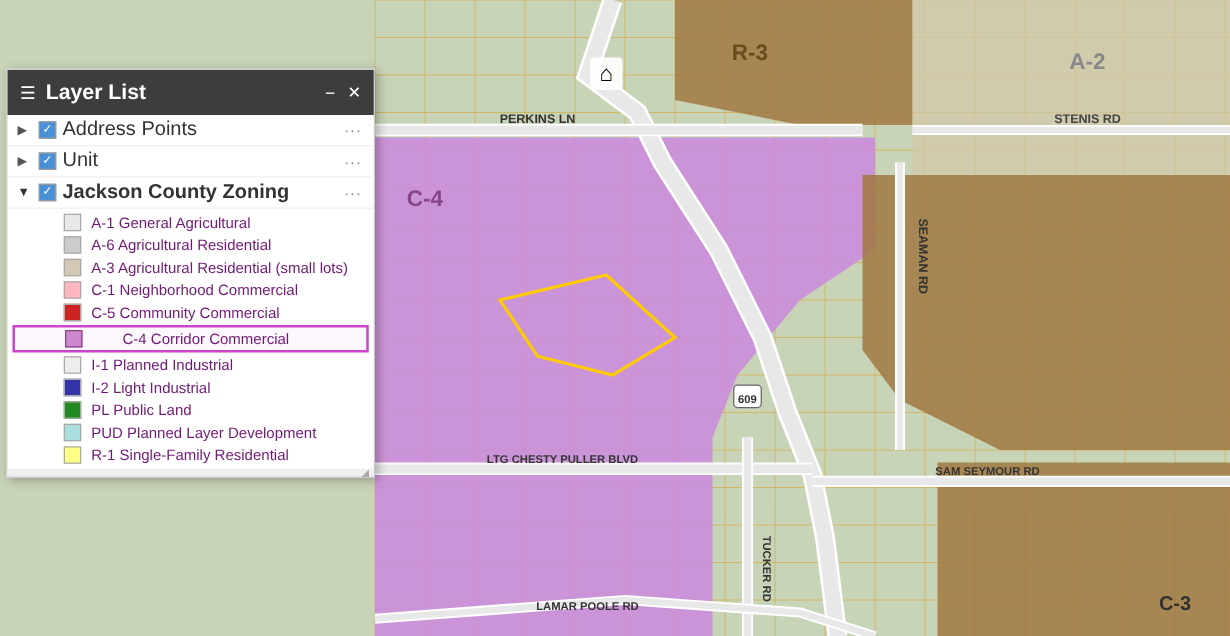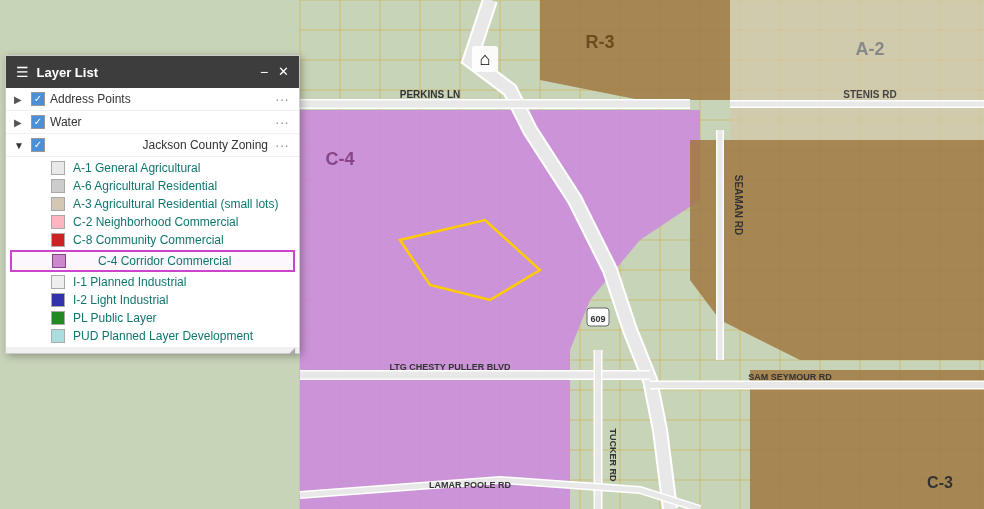--- a/index.html
+++ b/index.html
@@ -81,42 +81,42 @@
     .expand-arrow {
       width: 12px;
       color: #555;
       font-size: 10px;
       cursor: pointer;
       flex-shrink: 0;
     }
 
     .layer-label {
       flex: 1;
-      font-size: 12px;
+      font-size: 16px;
       color: #333;
     }
 
     .layer-options {
       color: #999;
       font-size: 14px;
       cursor: pointer;
       padding: 0 2px;
     }
 
     .legend-section {
       padding: 2px 0;
     }
 
     .legend-item {
       display: flex;
       align-items: center;
       padding: 2px 8px 2px 45px;
       gap: 8px;
       font-size: 12px;
-      color: #0f766e;
+      color: #701a75;
     }
 
     .legend-item.highlighted {
       border: 2px solid #cc44cc;
       background: rgba(200,100,200,0.05);
       margin: 1px 4px;
       padding-left: 40px;
       gap: 32px;
     }
 
@@ -249,46 +249,46 @@
     <text x="485" y="65" font-size="18" text-anchor="middle" font-family="Arial">⌂</text>
 
   </svg>
 </div>
 
 <div id="layer-panel">
 
   <div id="layer-panel-header">
     <div class="title-area">
       <span style="font-size:14px;">☰</span>
-      <span style="font-weight:bold; font-size:13px;">Layer List</span>
+      <span style="font-weight:bold; font-size:17px;">Layer List</span>
     </div>
     <div class="header-controls">
       <span style="cursor:pointer; font-size:14px;">−</span>
       <span style="cursor:pointer; font-size:13px;">✕</span>
     </div>
   </div>
 
   <div class="layer-row">
     <span class="expand-arrow">▶</span>
     <div class="checkbox checked"></div>
     <span class="layer-label">Address Points</span>
     <span class="layer-options">···</span>
   </div>
 
   <div class="layer-row">
     <span class="expand-arrow">▶</span>
     <div class="checkbox checked"></div>
-    <span class="layer-label">Water</span>
+    <span class="layer-label">Unit</span>
     <span class="layer-options">···</span>
   </div>
 
   <div class="layer-row">
     <span class="expand-arrow" style="color:#333;">▼</span>
     <div class="checkbox checked"></div>
-    <span class="layer-label" style="font-weight:400;text-align:right;">Jackson County Zoning</span>
+    <span class="layer-label" style="font-weight:700;">Jackson County Zoning</span>
     <span class="layer-options">···</span>
   </div>
 
   <div class="legend-section">
 
     <div class="legend-item">
       <div class="color-swatch" style="background:#e8e8e8;"></div>
       <span>A-1 General Agricultural</span>
     </div>
 
@@ -297,26 +297,26 @@
       <span>A-6 Agricultural Residential</span>
     </div>
 
     <div class="legend-item">
       <div class="color-swatch" style="background:#d4c8b4;"></div>
       <span>A-3 Agricultural Residential (small lots)</span>
     </div>
 
     <div class="legend-item">
       <div class="color-swatch" style="background:#ffb6c1;"></div>
-      <span>C-2 Neighborhood Commercial</span>
+      <span>C-1 Neighborhood Commercial</span>
     </div>
 
     <div class="legend-item">
       <div class="color-swatch" style="background:#cc2222;"></div>
-      <span>C-8 Community Commercial</span>
+      <span>C-5 Community Commercial</span>
     </div>
 
 
     <div class="legend-item highlighted">
       <div class="color-swatch" style="background:#cc88cc; border:1px solid #884488;"></div>
       <span>C-4 Corridor Commercial</span>
     </div>
 
     <div class="legend-item">
       <div class="color-swatch" style="background:#eeeeee;"></div>
@@ -324,26 +324,30 @@
     </div>
 
     <div class="legend-item">
       <div class="color-swatch" style="background:#3333aa;"></div>
       <span>I-2 Light Industrial</span>
     </div>
 
 
     <div class="legend-item">
       <div class="color-swatch" style="background:#228822;"></div>
-      <span>PL Public Layer</span>
+      <span>PL Public Land</span>
     </div>
 
     <div class="legend-item">
       <div class="color-swatch" style="background:#aadddd;"></div>
       <span>PUD Planned Layer Development</span>
     </div>
 
+    <div class="legend-item">
+      <div class="color-swatch" style="background:#ffff88;"></div>
+      <span>R-1 Single-Family Residential</span>
+    </div>
   </div>
 
   <div class="panel-bottom">
     <span class="resize-handle">◢</span>
   </div>
 </div>
 
 </body></html>

